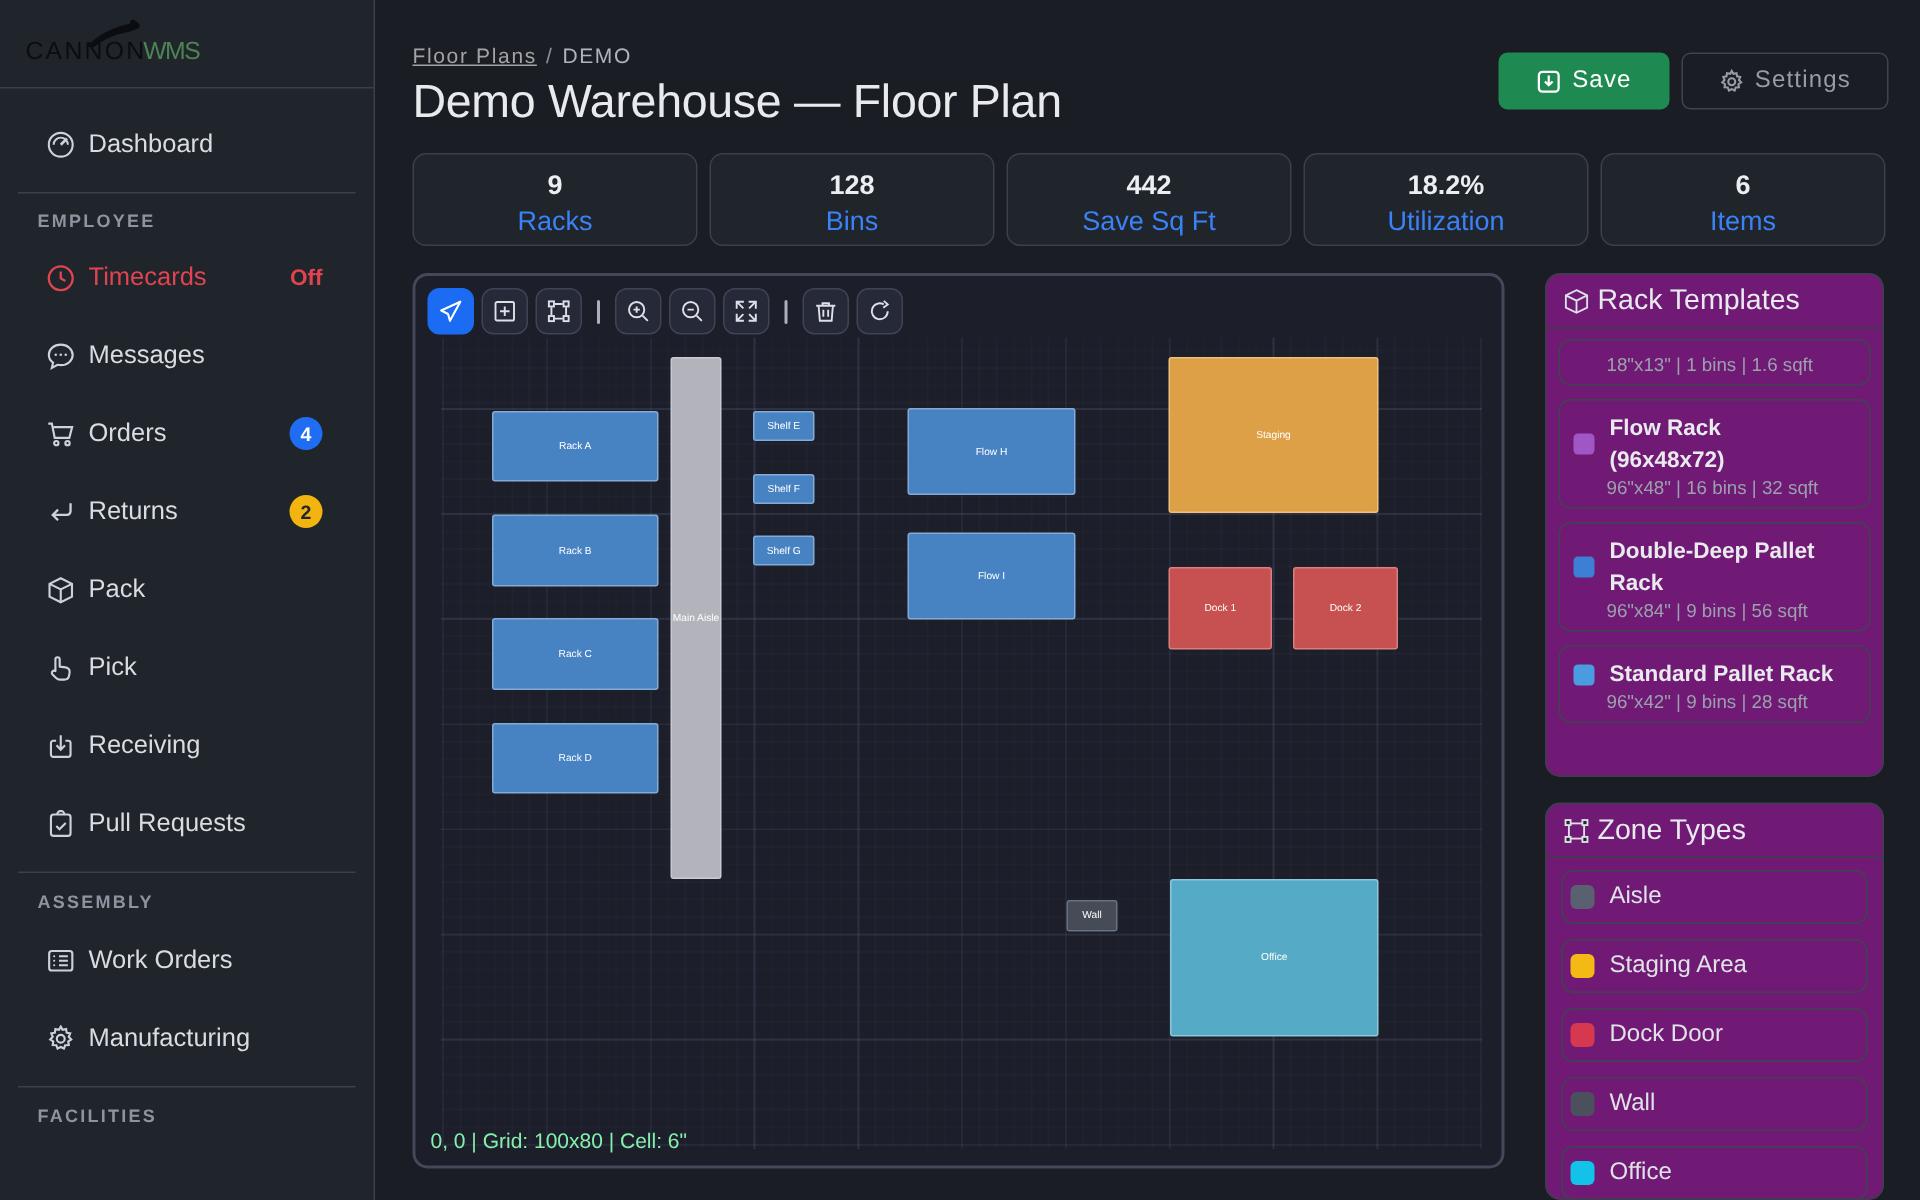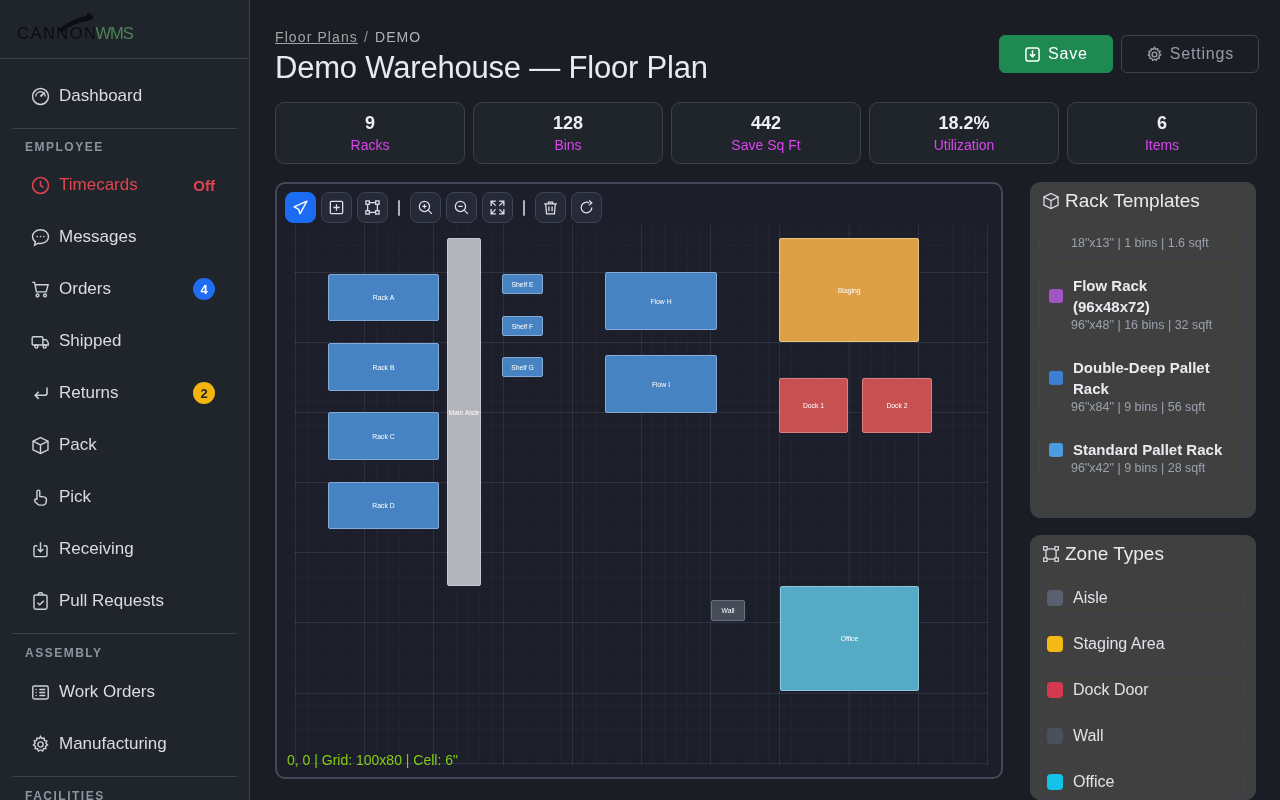--- a/index.html
+++ b/index.html
@@ -29,42 +29,42 @@
 .crumb .cur { color:#aeb4bc; }
 h1 { font-size:31px; font-weight:400; color:#e8eaee; margin-top:5px; letter-spacing:-0.2px; }
 .hbtns { position:absolute; top:35px; right:22px; display:flex; gap:8px; }
 .btn { height:38px; display:flex; align-items:center; gap:7px; padding:0 24px; border-radius:6px; font-size:16px; letter-spacing:0.8px; }
 .btn-save { background:#1e8a52; color:#fff; border:1px solid #1e8a52; }
 .btn-ghost { background:transparent; color:#969da8; border:1px solid #3e444f; }
 
 .stats { display:flex; gap:8px; margin-top:16px; }
 .stat { width:190px; height:62px; border:1px solid #3a414b; border-radius:9px; background:#20242b; text-align:center; padding-top:10px; }
 .stat .v { font-size:18px; font-weight:bold; color:#eceef1; }
-.stat .l { font-size:14px; color:#d946ef; margin-top:3px; }
+.stat .l { font-size:18px; color:#3b82f6; margin-top:3px; }
 
 .row { display:flex; margin-top:18px; gap:27px; }
 
 #canvas { width:728px; height:597px; background:#1c1e2a; border:2px solid #434959; border-radius:10px; position:relative; overflow:hidden; }
 #grid { position:absolute; left:17px; top:41px; width:694px; height:541px;
  background-image:
   repeating-linear-gradient(to right, rgba(160,170,210,0.10) 0 1px, transparent 1px 69.2px),
   repeating-linear-gradient(to bottom, rgba(160,170,210,0.10) 0 1px, transparent 1px 70.1px),
   repeating-linear-gradient(to right, rgba(160,170,210,0.03) 0 1px, transparent 1px 11.53px),
   repeating-linear-gradient(to bottom, rgba(160,170,210,0.03) 0 1px, transparent 1px 11.68px);
  background-position: 1px 47px, 1px 47px, 1px 47px, 1px 47px;
 }
 .obj { position:absolute; display:flex; align-items:center; justify-content:center; font-size:6.8px; color:#fff; border-radius:2px; white-space:nowrap; }
 .toolbar { position:absolute; left:8px; top:8px; display:flex; align-items:center; gap:5px; }
 .tbtn { width:31px; height:31px; border-radius:8px; background:#262937; border:1px solid #3f4454; display:flex; align-items:center; justify-content:center; }
 .tbtn.active { background:#1b6cf2; border-color:#1b6cf2; }
 .tsep { width:2px; height:16px; background:#aab0bc; margin:0 5px; border-radius:1px; }
-.status { position:absolute; left:10px; bottom:9px; font-size:14px; color:#84cc16; }
+.status { position:absolute; left:10px; bottom:9px; font-size:14px; color:#86efac; }
 
 #rightcol { width:226px; }
-.panel { background:#404040; border:1px solid #3a414b; border-radius:10px; overflow:hidden; }
+.panel { background:#701a75; border:1px solid #3a414b; border-radius:10px; overflow:hidden; }
 .phead { height:36px; border-bottom:1px solid #3a414b; display:flex; align-items:center; padding:0 11px; gap:5px; font-size:19px; font-weight:400; color:#e8eaee; }
 .pbody { padding:7px 8px; }
 .tcard { border:1px solid #3e4450; border-radius:8px; padding:8px 9px 5px 9px; margin-bottom:9px; display:block; }
 .tcard:last-child { margin-bottom:0; }
 .trow { display:flex; align-items:center; gap:10px; }
 .sw14 { width:14px; height:14px; border-radius:3px; flex:none; }
 .tname { font-size:15px; font-weight:bold; color:#e8eaee; line-height:21px; }
 .tmeta { font-size:12.5px; color:#9aa1ad; margin-top:1px; margin-left:22px; line-height:15px; }
 .zitem { height:36px; border:1px solid #3e4450; border-radius:8px; display:flex; align-items:center; gap:10px; padding:0 9px 0 5px; margin-bottom:10px; font-size:16px; color:#dfe2e7; }
 .sw16 { width:16px; height:16px; border-radius:4px; flex:none; }
@@ -106,28 +106,20 @@
           </svg>
     </span>Messages</li>
     <li class="navitem"><span class="ico">
       <svg width="19" height="19" viewBox="0 0 16 16" fill="none" stroke="#cdd2d9" stroke-width="1.2">
             <path d="M1 2 h2 l1.6 8 h8.2 l1.6-6 H4"></path>
             <circle cx="5.5" cy="13" r="1.2"></circle>
             <circle cx="11.8" cy="13" r="1.2"></circle>
           </svg>
     </span>Orders<span class="badge b-blue">4</span></li>
     <li class="navitem"><span class="ico">
-      <svg width="19" height="19" viewBox="0 0 16 16" fill="none" stroke="#cdd2d9" stroke-width="1.2">
-            <rect x="1" y="4" width="9" height="7" rx="1"></rect>
-            <path d="M10 6.5 h2.8 L14.5 9 v2 h-4.5"></path>
-            <circle cx="4.5" cy="12.3" r="1.3"></circle>
-            <circle cx="11.5" cy="12.3" r="1.3"></circle>
-          </svg>
-    </span>Shipped</li>
-    <li class="navitem"><span class="ico">
       <svg width="19" height="19" viewBox="0 0 16 16" fill="none" stroke="#cdd2d9" stroke-width="1.3">
             <path d="M13.5 3 v4.5 a2 2 0 0 1 -2 2 H3.5"></path>
             <path d="M6.5 6.5 L3.5 9.5 L6.5 12.5"></path>
           </svg>
     </span>Returns<span class="badge b-yellow">2</span></li>
     <li class="navitem"><span class="ico">
       <svg width="19" height="19" viewBox="0 0 16 16" fill="none" stroke="#cdd2d9" stroke-width="1.2">
             <path d="M8 1.3 L14.3 4.4 V11.6 L8 14.7 L1.7 11.6 V4.4 Z"></path>
             <path d="M1.7 4.4 L8 7.5 L14.3 4.4 M8 7.5 V14.7"></path>
           </svg>

